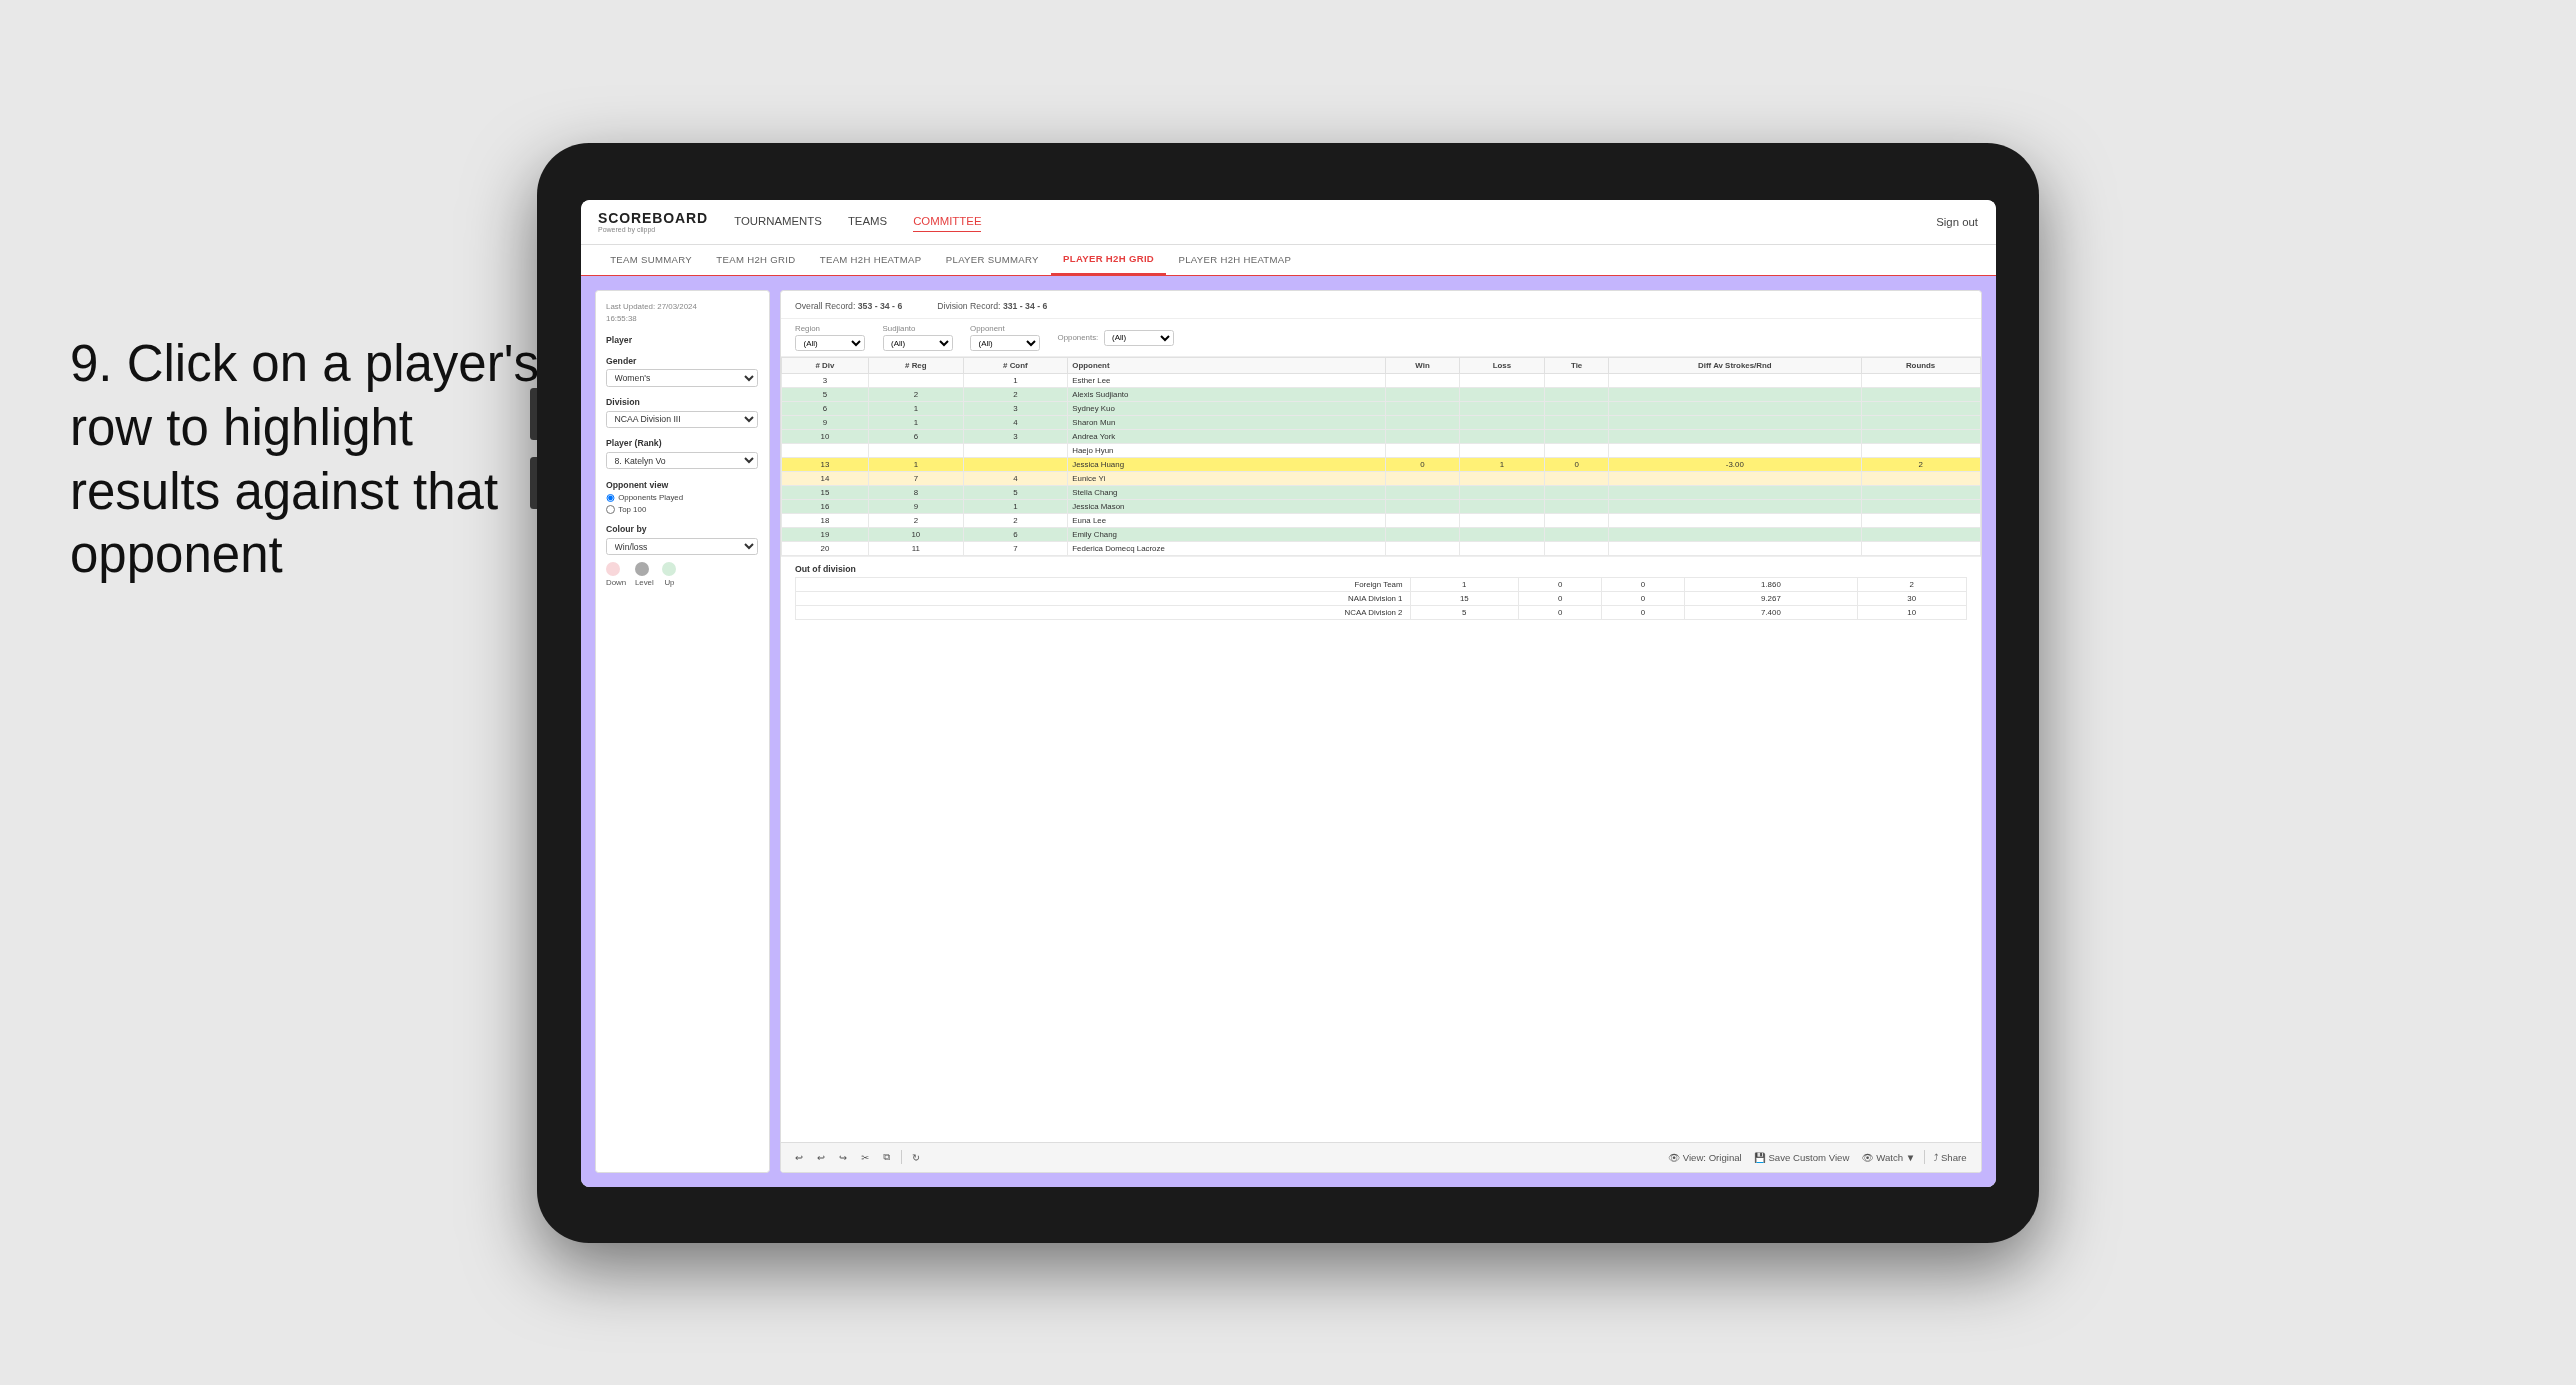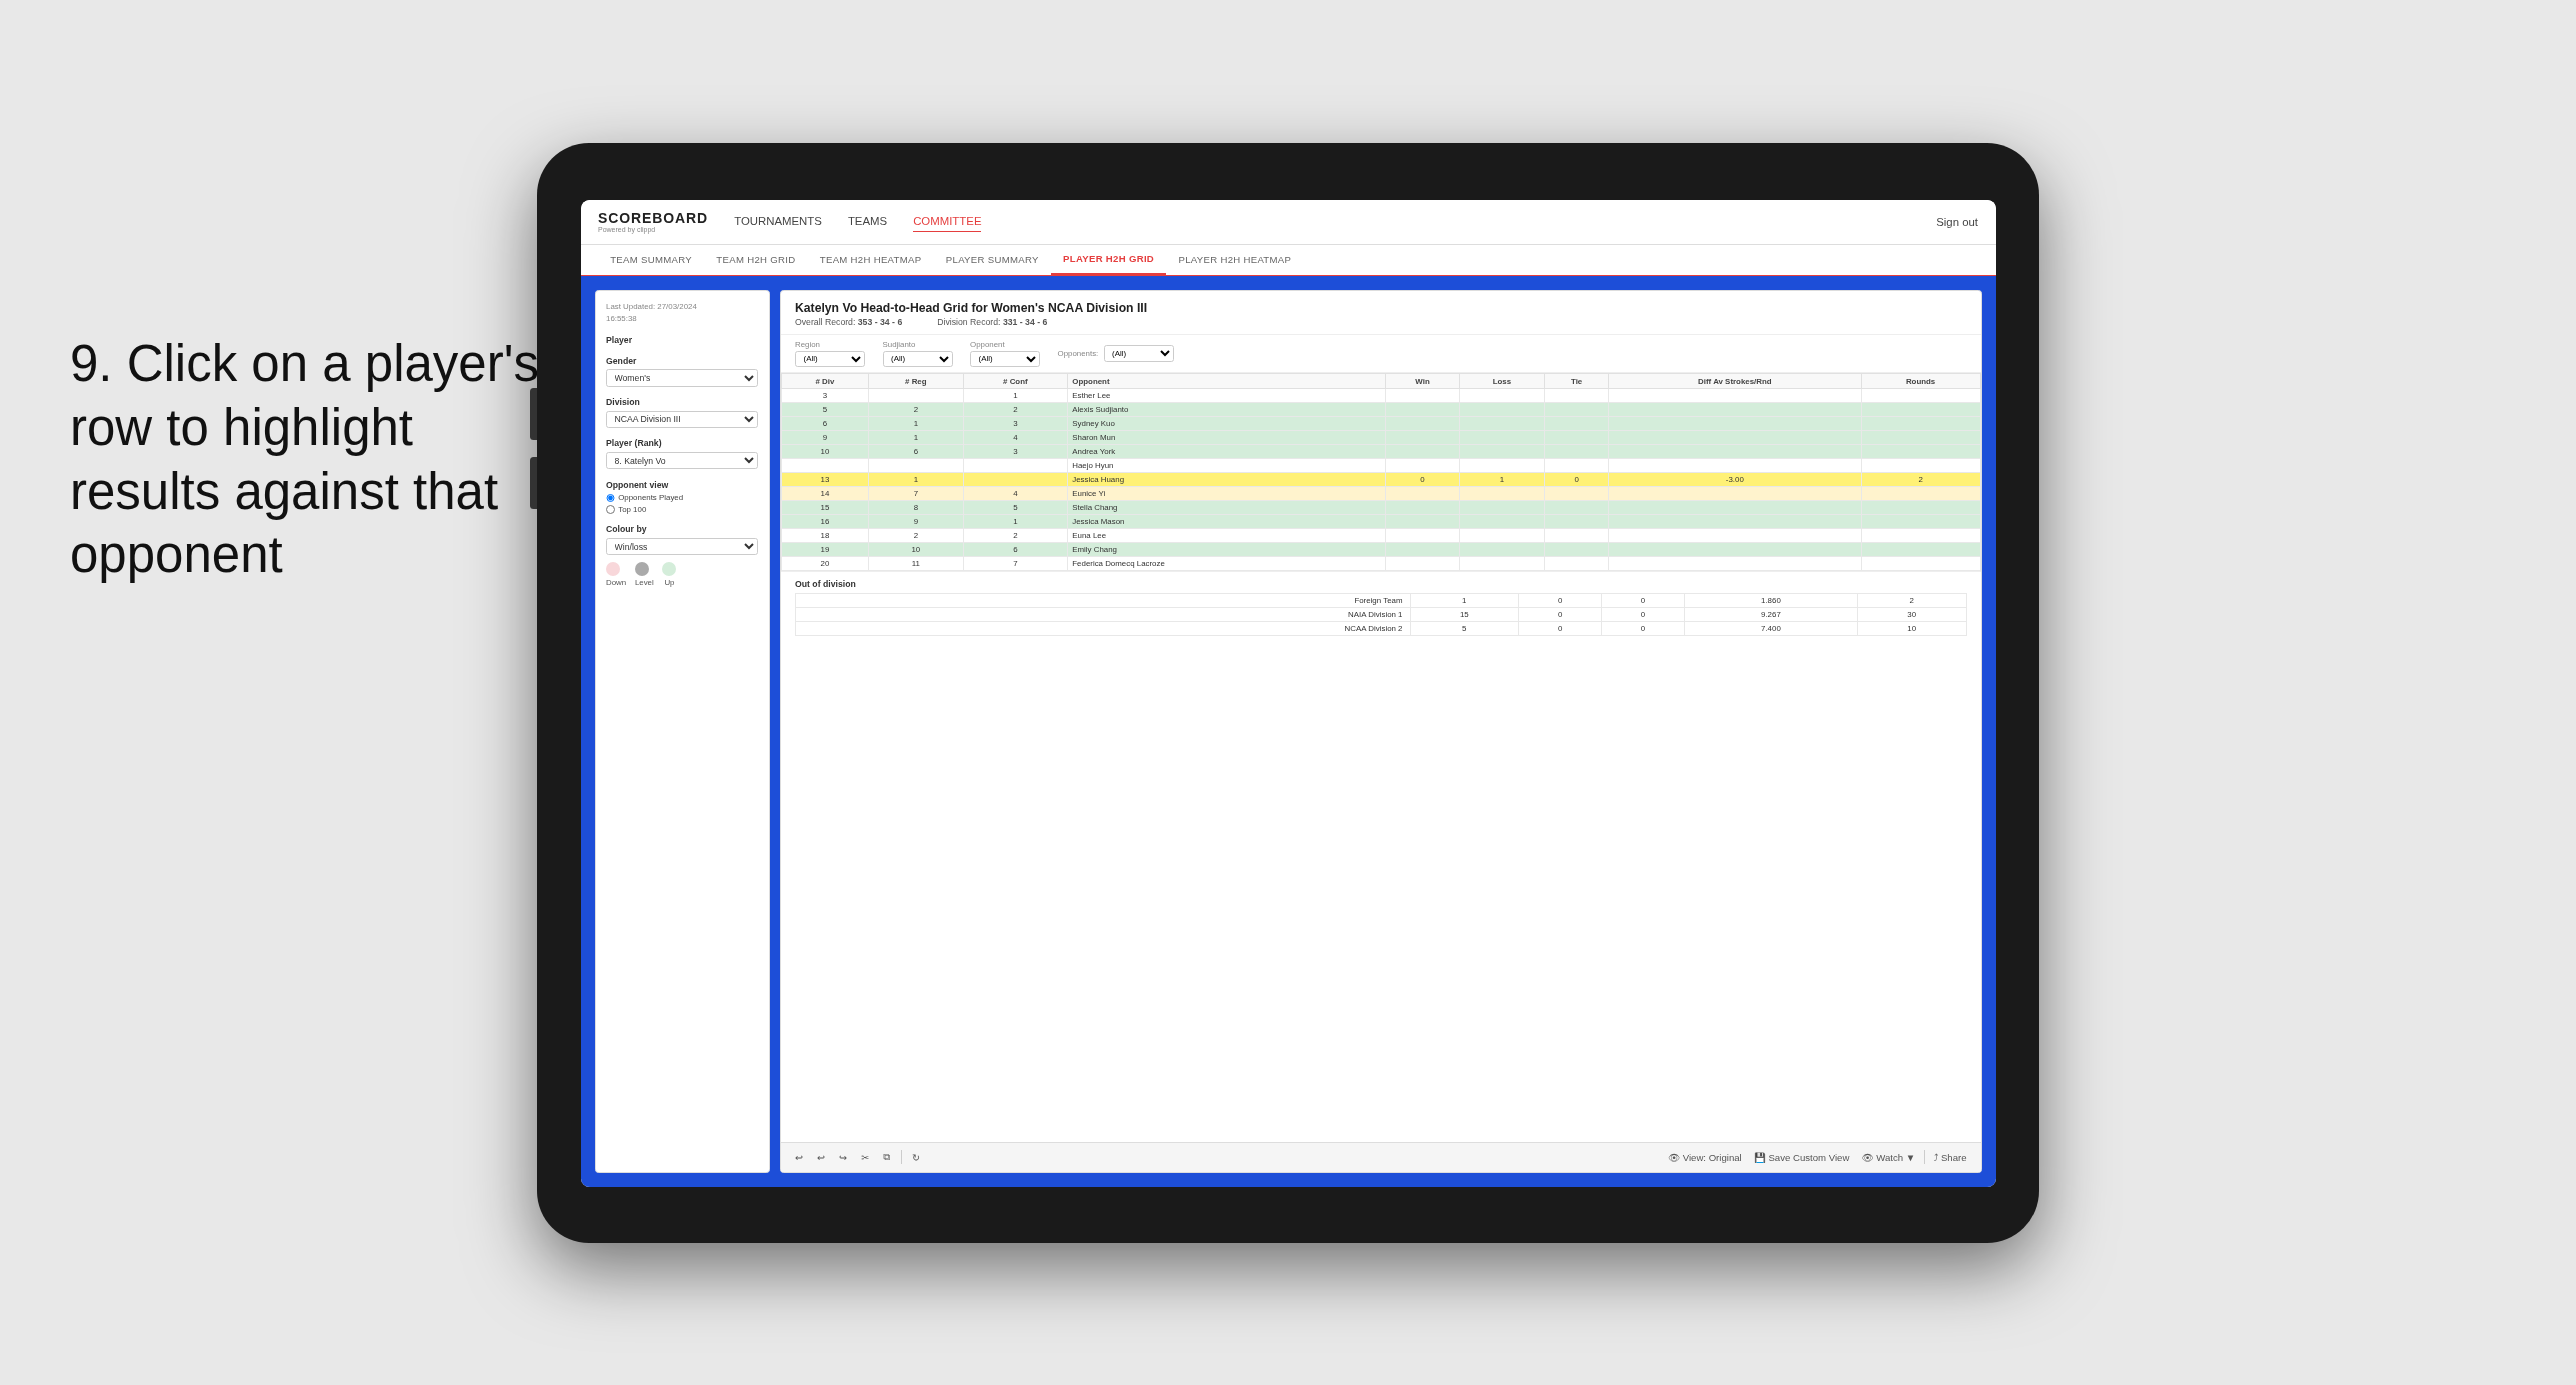--- a/index.html
+++ b/index.html
@@ -134,21 +134,21 @@
       color: #e53e3e;
       border-bottom: 2.6px solid #e53e3e;
       font-weight: 700;
     }
 
     
     .main-content {
       display: flex;
       flex: 1;
       overflow: hidden;
-      background: #1d4ed8;
+      background: #c4b5fd;
       padding: 14px;
       gap: 10.5px;
     }
 
     
     .sidebar {
       width: 175px;
       background: #fff;
       border: 0.9px solid #ddd;
       border-radius: 3.5px;
@@ -481,21 +481,20 @@
             <div>
               <span class="colour-dot" style="background:#d4edda;"></span>
               <div class="colour-label">Up</div>
             </div>
           </div>
         </div>
       </div>
 
       <div class="content-area">
         <div class="content-header">
-          <div class="content-title">Katelyn Vo Head-to-Head Grid for Women's NCAA Division III</div>
           <div class="records-row">
             <div>
               <span>Overall Record:</span>
               <span><b>353 - 34 - 6</b></span>
             </div>
             <div>
               <span>Division Record:</span>
               <span><b>331 - 34 - 6</b></span>
             </div>
           </div>

